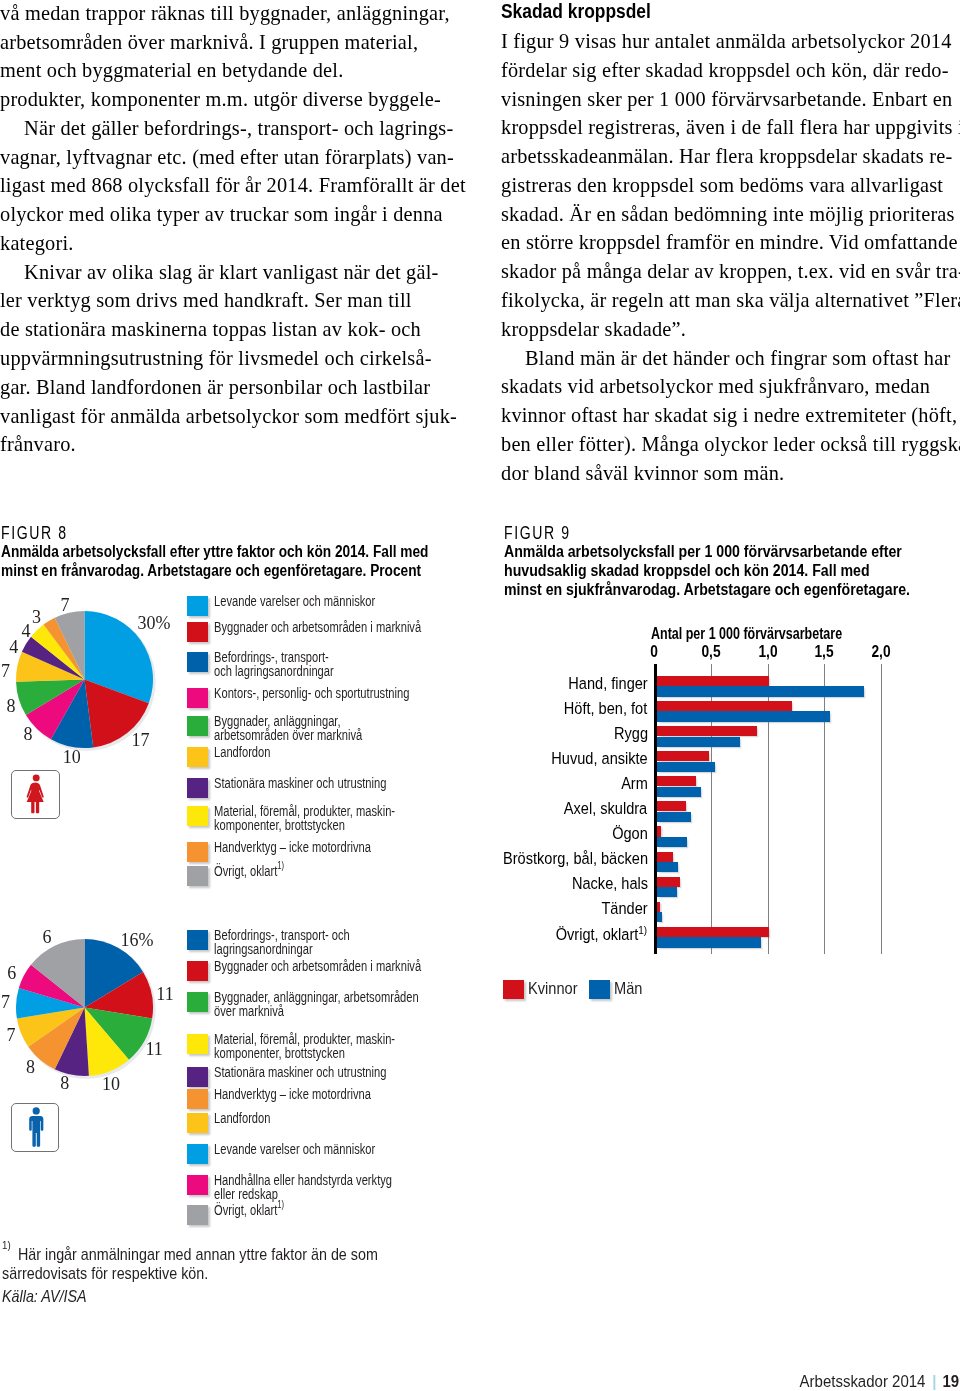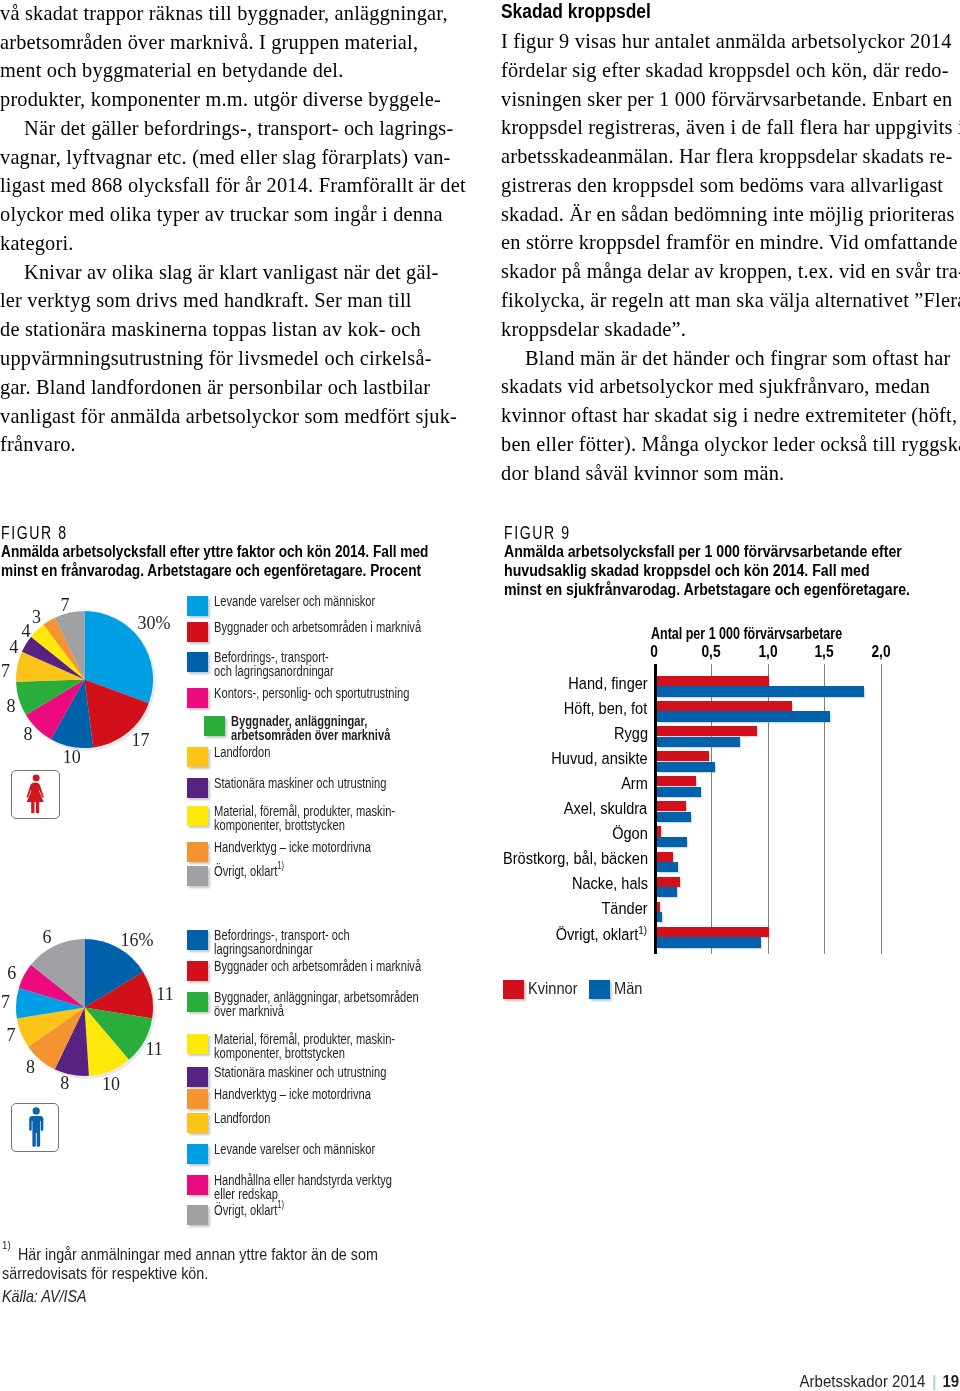--- a/index.html
+++ b/index.html
@@ -43,26 +43,26 @@
   .bar{position:absolute;}
   .footer{position:absolute;font-family:"Liberation Sans",sans-serif;font-size:17.4px;color:#231f20;white-space:nowrap;transform:scaleX(0.862);transform-origin:right top;}
   .footer b{font-weight:bold;}
 </style>
 </head>
 <body>
 
 <div class="page">
 
   <div class="bodycol" id="leftcol" style="left:0px;top:-1.2px;width:460px;">
-      <div class="ln">vå skadat trappor räknas till byggnader, anläggningar,</div>
+      <div class="ln">vå medan trappor räknas till byggnader, anläggningar,</div>
       <div class="ln">arbetsområden över marknivå. I gruppen material,</div>
       <div class="ln">ment och byggmaterial en betydande del.</div>
       <div class="ln">produkter, komponenter m.m. utgör diverse byggele-</div>
       <div class="ln" style="text-indent: 24px;">När det gäller befordrings-, transport- och lagrings-</div>
-      <div class="ln">vagnar, lyftvagnar etc. (med eller slag förarplats) van-</div>
+      <div class="ln">vagnar, lyftvagnar etc. (med efter utan förarplats) van-</div>
       <div class="ln">ligast med 868 olycksfall för år 2014. Framförallt är det</div>
       <div class="ln">olyckor med olika typer av truckar som ingår i denna</div>
       <div class="ln">kategori.</div>
       <div class="ln" style="text-indent: 24px;">Knivar av olika slag är klart vanligast när det gäl-</div>
       <div class="ln">ler verktyg som drivs med handkraft. Ser man till</div>
       <div class="ln">de stationära maskinerna toppas listan av kok- och</div>
       <div class="ln">uppvärmningsutrustning för livsmedel och cirkelså-</div>
       <div class="ln">gar. Bland landfordonen är personbilar och lastbilar</div>
       <div class="ln">vanligast för anmälda arbetsolyckor som medfört sjuk-</div>
       <div class="ln">frånvaro.</div>
@@ -140,21 +140,21 @@
       </div>
       <div class="legrow" style="top: 56px; left: 0px;">
         <div class="swatch" style="background: rgb(0, 97, 171);"></div>
         <div class="legtxt">Befordrings-, transport-
 och lagringsanordningar</div>
       </div>
       <div class="legrow" style="top: 92px; left: 0px;">
         <div class="swatch" style="background: rgb(236, 10, 126);"></div>
         <div class="legtxt">Kontors-, personlig- och sportutrustning</div>
       </div>
-      <div class="legrow" style="top: 120px; left: 17px; font-weight: bold;">
+      <div class="legrow" style="top: 120px; left: 0px;">
         <div class="swatch" style="background: rgb(43, 173, 60);"></div>
         <div class="legtxt">Byggnader, anläggningar,
 arbetsområden över marknivå</div>
       </div>
       <div class="legrow" style="top: 151px; left: 0px;">
         <div class="swatch" style="background: rgb(252, 196, 25);"></div>
         <div class="legtxt">Landfordon</div>
       </div>
       <div class="legrow" style="top: 182px; left: 0px;">
         <div class="swatch" style="background: rgb(86, 35, 131);"></div>

